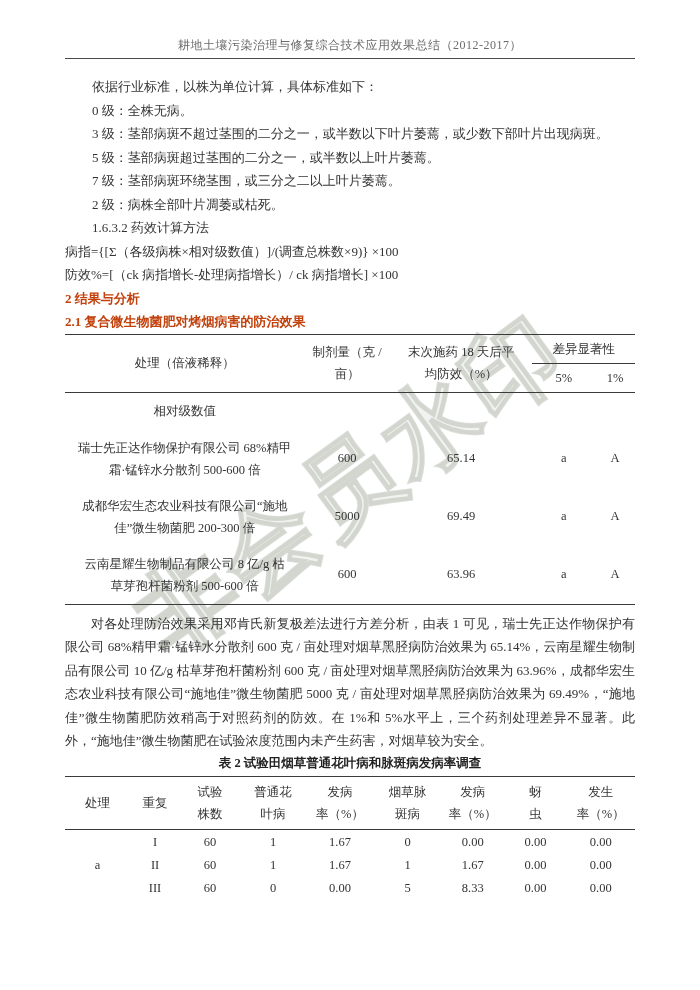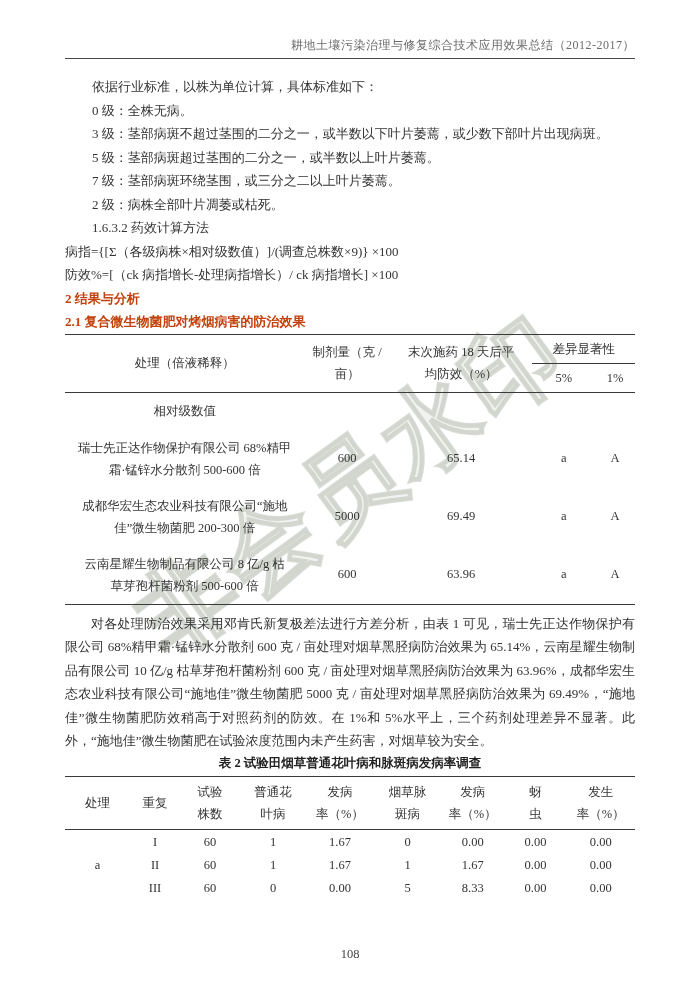--- a/index.html
+++ b/index.html
@@ -12,21 +12,21 @@
   .watermark {
     position:absolute; left:352px; top:486px; z-index:0;
     transform:translate(-50%,-50%) rotate(-36deg);
     font-size:96px; font-weight:bold; letter-spacing:4px; white-space:nowrap;
     color:rgba(193,199,186,0.22);
     -webkit-text-stroke:2px rgba(168,175,160,0.42);
     pointer-events:none;
   }
   .content { position:absolute; left:65px; right:65px; top:0; z-index:1; }
   .doc-header {
-    margin-top:37px; text-align:right; font-size:12px; color:#6b6b6b;
+    margin-top:37px; text-align:center; font-size:12px; color:#6b6b6b;
     padding-bottom:4px; border-bottom:1.5px solid #4a4a4a; letter-spacing:0.5px;
   }
   .body-text { margin-top:16px; font-size:13px; line-height:23.5px; color:#333; }
   .body-text p { margin:0; }
   .indent { padding-left:27px; }
   .h-bold { font-weight:bold; color:#c2410c; }
   .table-title {
     text-align:center; font-weight:bold; font-size:12.5px; color:#222;
     margin-top:1px; margin-bottom:4px;
   }
@@ -230,15 +230,14 @@
           <td>5</td>
           <td>8.33</td>
           <td>0.00</td>
           <td>0.00</td>
         </tr>
       </tbody>
     </table>
 
   </div>
 
-  <div class="page-num">108</div>
 
 </div>
 
 </body></html>

